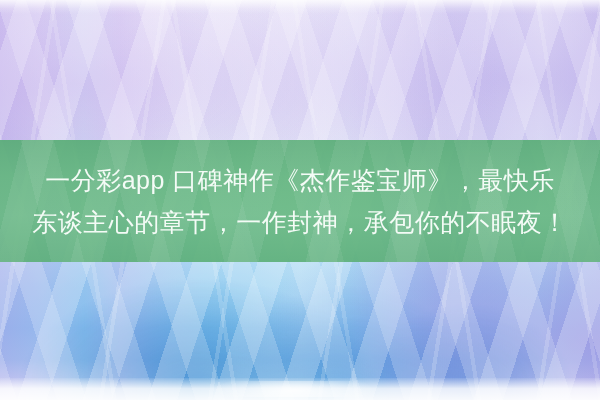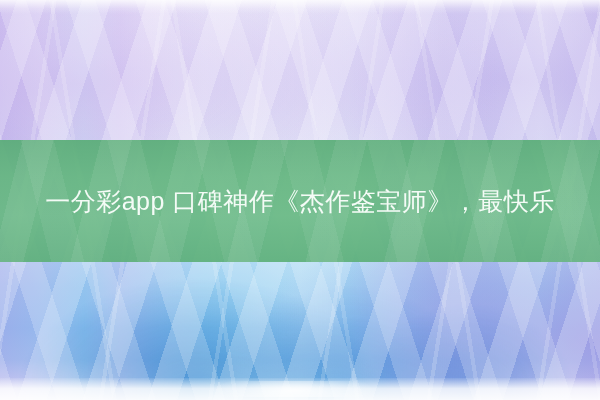--- a/index.html
+++ b/index.html
@@ -221,15 +221,16 @@
   <div class="layer blue-core"></div>
   <div class="layer facets"></div>
   <div class="layer facets-fine"></div>
   <div class="layer edge-top"></div>
   <div class="layer edge-bottom"></div>
   <div class="layer edge-bottom-glow"></div>
 
   <div id="caption-band">
     <div class="band-sheen"></div>
     <div class="caption-line" id="caption-line-1">一分彩app 口碑神作《杰作鉴宝师》，最快乐</div>
+    <div class="caption-line" id="caption-line-2">东谈主心的章节，一作封神，承包你的不眠夜！</div>
   </div>
 
 </div>
 
 </body></html>

